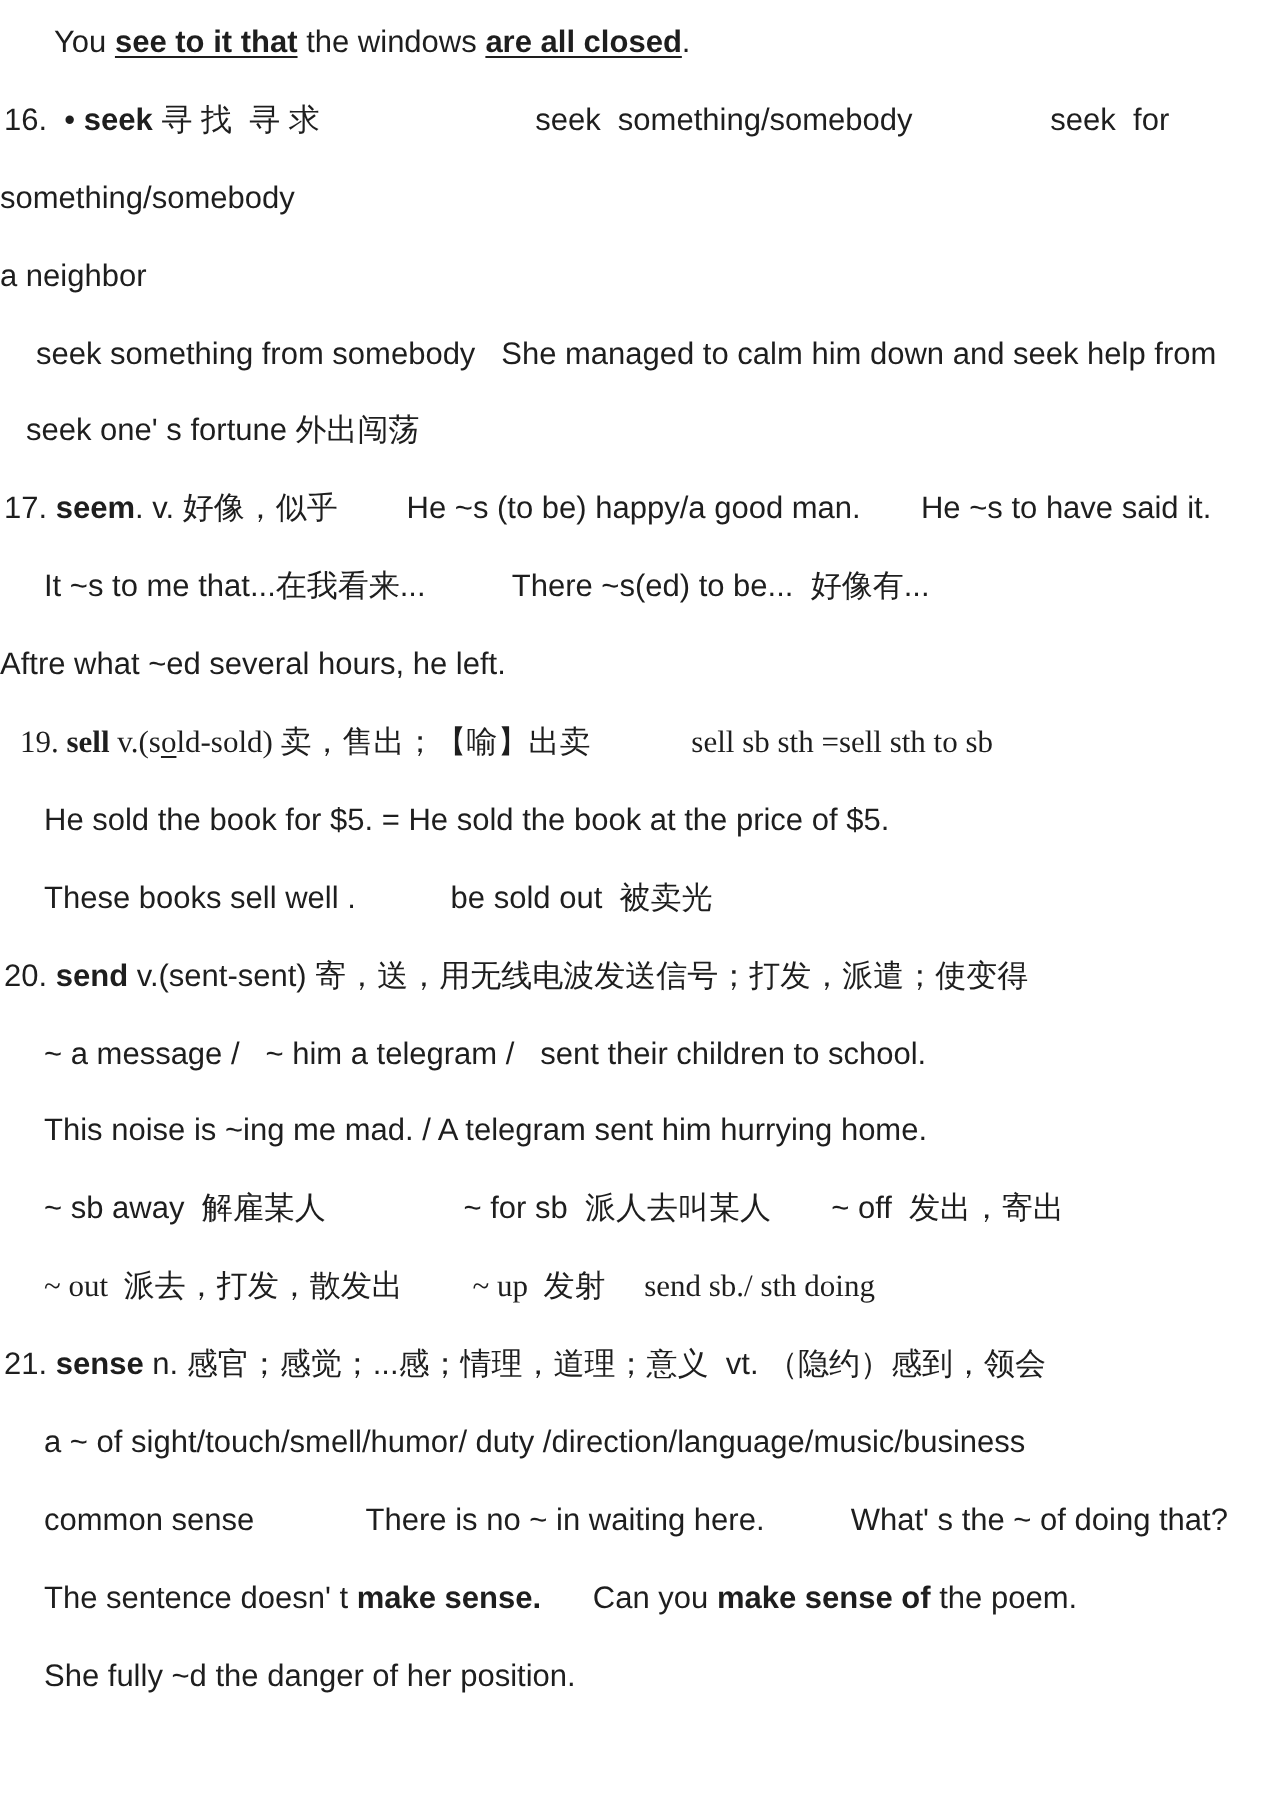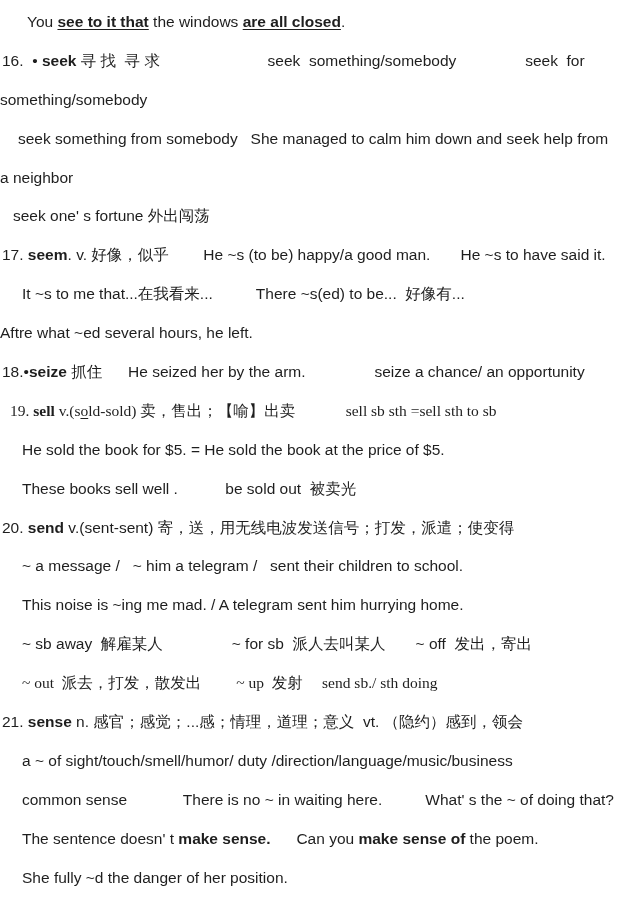--- a/index.html
+++ b/index.html
@@ -18,27 +18,26 @@
   .seg.b{font-weight:bold;text-align:center;}
   .seg.u{text-decoration:underline;text-underline-offset:2px;}
 </style>
 </head>
 <body>
 
 <div id="doc" style="background: rgb(255, 255, 255); color: rgb(30, 30, 30);">
     <div class="line" style="padding-left: 27px;"><span class="seg">You </span><span class="seg b u">see to it that</span><span class="seg"> the windows </span><span class="seg b u">are all closed</span><span class="seg">.</span></div>
     <div class="line" style="padding-left: 2px;"><span class="seg">16.  • </span><span class="seg b">seek</span><span class="seg"> 寻 找  寻 求                         seek  something/somebody                seek  for</span></div>
     <div class="line" style="padding-left: 0px;"><span class="seg">something/somebody</span></div>
+    <div class="line" style="padding-left: 0px;"><span class="seg">a neighbor</span></div>
     <div class="line" style="padding-left: 18px;"><span class="seg">seek something from somebody   She managed to calm him down and seek help from</span></div>
-    <div class="line" style="padding-left: 0px;"><span class="seg">a neighbor</span></div>
     <div class="line" style="padding-left: 13px;"><span class="seg">seek one' s fortune 外出闯荡</span></div>
     <div class="line" style="padding-left: 2px;"><span class="seg">17. </span><span class="seg b">seem</span><span class="seg">. v. 好像，似乎        He ~s (to be) happy/a good man.       He ~s to have said it.</span></div>
     <div class="line" style="padding-left: 22px;"><span class="seg">It ~s to me that...在我看来...          There ~s(ed) to be...  好像有...</span></div>
     <div class="line" style=""><span class="seg">Aftre what ~ed several hours, he left.</span></div>
-    <div class="line" style="padding-left: 2px;"><span class="seg">18.•</span><span class="seg b">seize</span><span class="seg"> 抓住      He seized her by the arm.                seize a chance/ an opportunity</span></div>
     <div class="line" style="padding-left: 10px; font-family: Liberation Serif, serif;"><span class="seg">19. </span><span class="seg b">sell</span><span class="seg"> v.(s</span><span class="seg u">o</span><span class="seg">ld-sold) 卖，售出；【喻】出卖             sell sb sth =sell sth to sb</span></div>
     <div class="line" style="padding-left: 22px;"><span class="seg">He sold the book for $5. = He sold the book at the price of $5.</span></div>
     <div class="line" style="padding-left: 22px;"><span class="seg">These books sell well .           be sold out  被卖光</span></div>
     <div class="line" style="padding-left: 2px;"><span class="seg">20. </span><span class="seg b">send</span><span class="seg"> v.(sent-sent) 寄，送，用无线电波发送信号；打发，派遣；使变得</span></div>
     <div class="line" style="padding-left: 22px;"><span class="seg">~ a message /   ~ him a telegram /   sent their children to school.</span></div>
     <div class="line" style="padding-left: 22px;"><span class="seg">This noise is ~ing me mad. / A telegram sent him hurrying home.</span></div>
     <div class="line" style="padding-left: 22px;"><span class="seg">~ sb away  解雇某人                ~ for sb  派人去叫某人       ~ off  发出，寄出</span></div>
     <div class="line" style="padding-left: 22px; font-family: Liberation Serif, serif;"><span class="seg">~ out  派去，打发，散发出         ~ up  发射     send sb./ sth doing</span></div>
     <div class="line" style="padding-left: 2px;"><span class="seg">21. </span><span class="seg b">sense</span><span class="seg"> n. 感官；感觉；...感；情理，道理；意义  vt. （隐约）感到，领会</span></div>
     <div class="line" style="padding-left: 22px;"><span class="seg">a ~ of sight/touch/smell/humor/ duty /direction/language/music/business</span></div>

